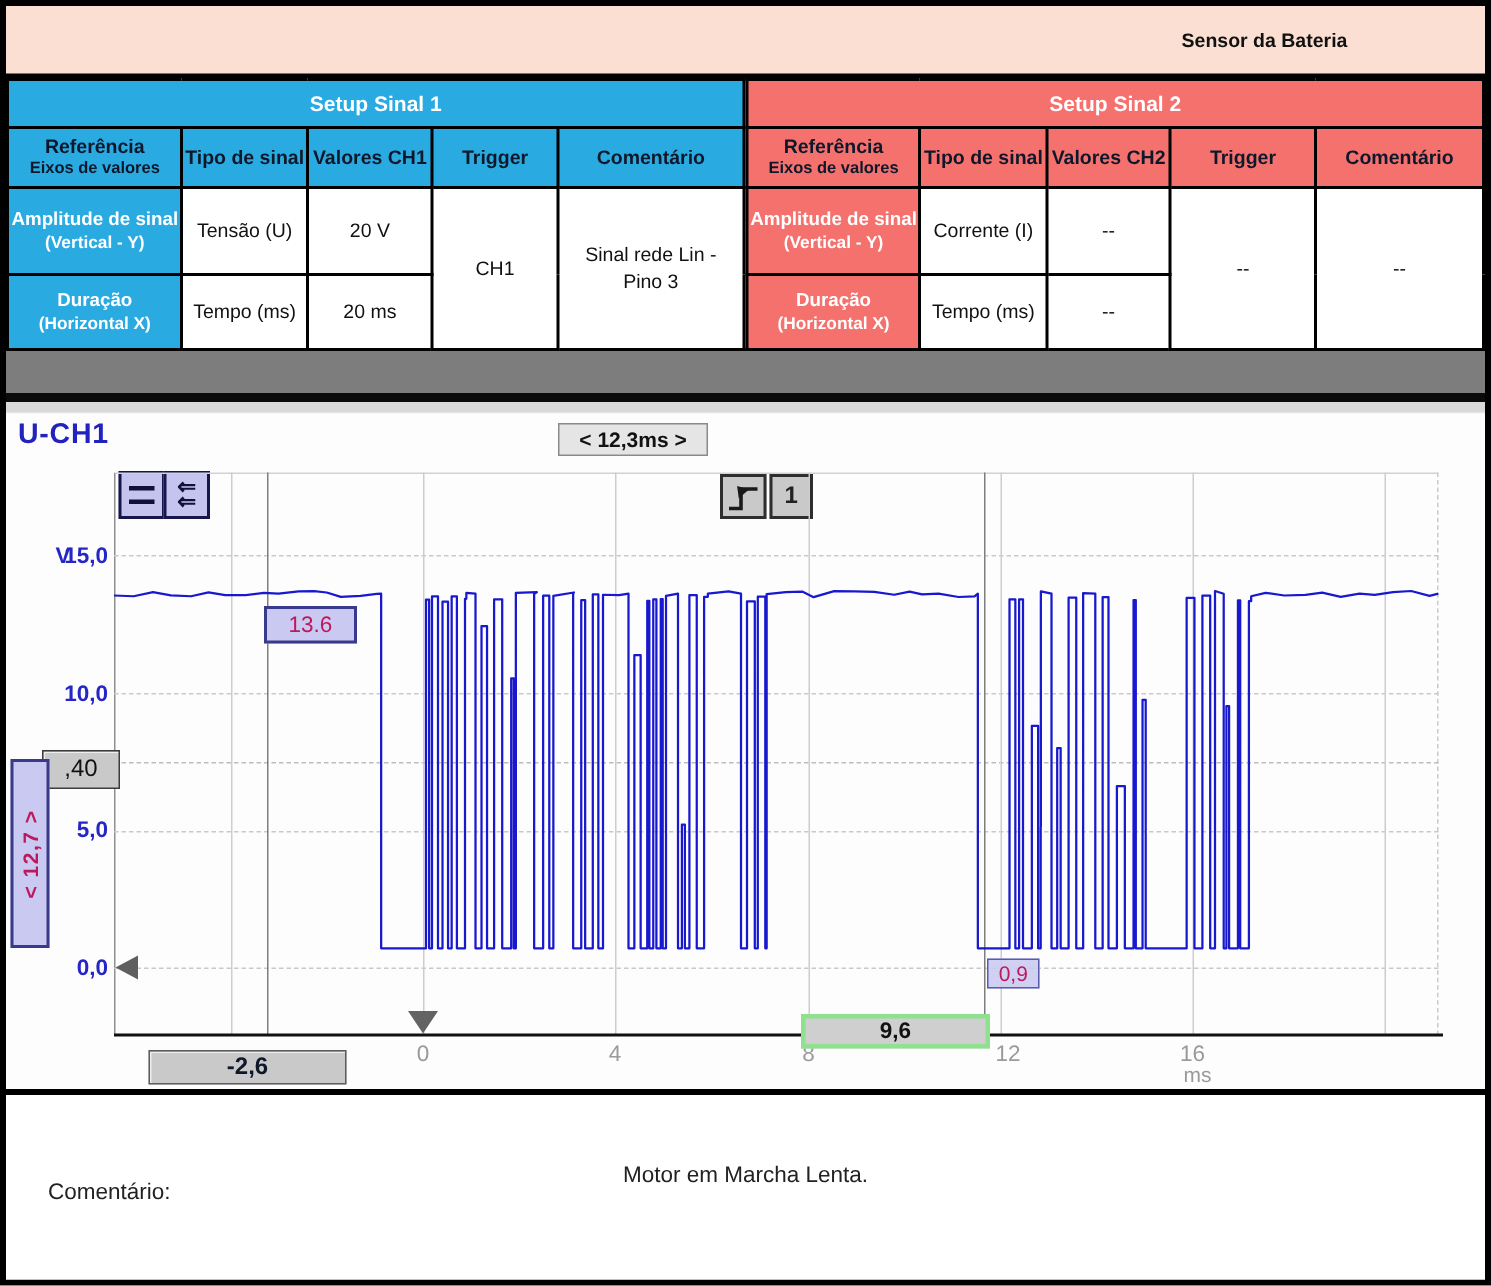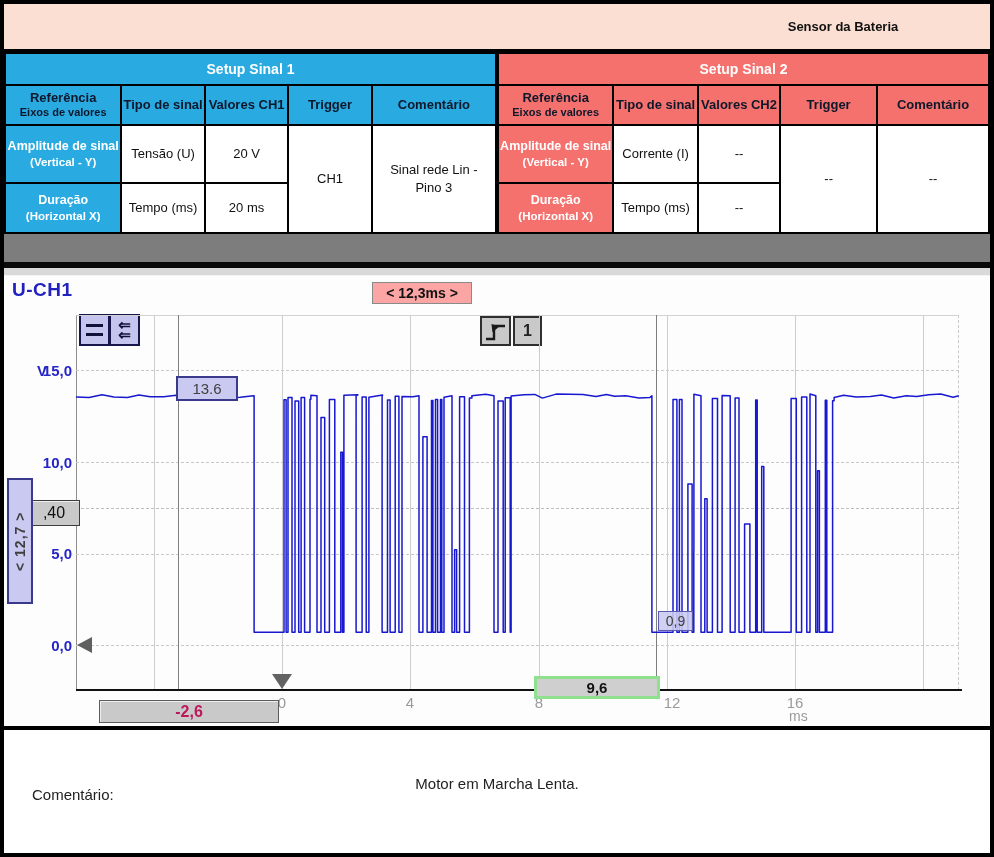--- a/index.html
+++ b/index.html
@@ -29,54 +29,54 @@
   .t1 .trow th, .t1 .hrow th, .t1 td.refcell { background:#29ABE2; }
   .t2 .trow th, .t2 .hrow th, .t2 td.refcell { background:#F4716E; }
 
   
   .gray-band { height:36px; background:#7D7D7D; border-bottom:6px solid #0a0a0a; }
 
   
   .scope { position:relative; height:458px; background:#FDFDFD; overflow:hidden; }
   .scope::before { content:""; position:absolute; left:0; top:0; width:100%; height:7px; background:#D9D9D9; border-bottom:1px solid #f5f5f5; }
   .uch1 { position:absolute; left:8px; top:11px; color:#2222C0; font-size:19px; font-weight:bold; letter-spacing:.5px; }
-  .tbox { position:absolute; background:#fca5a5; border:1px solid #8a8a8a; color:#111; display:flex; align-items:center; justify-content:center;text-align:right; }
+  .tbox { position:absolute; background:#e5e5e5; border:1px solid #8a8a8a; color:#111; display:flex; align-items:center; justify-content:center;text-align:right; }
   .deltat { left:368px; top:14px; width:100px; height:22px; font-size:14px; font-weight:bold; }
 
   .plotframe { position:absolute; left:72px; top:47px; width:883px; height:375px;
      border-left:1px solid #8f8f8f; border-top:1px solid #d2d2d2; border-right:1px dashed #c9c9c9; }
   .hgrid { position:absolute; left:72px; width:883px; height:0; border-top:1px dashed #c9c9c9; }
   .vgrid { position:absolute; top:47px; height:375px; width:0; border-left:1px solid #cdcdcd; }
   .cursorline { position:absolute; top:47px; height:375px; width:0; border-left:1px solid #7e7e7e; }
   .triglevel { position:absolute; left:72px; width:883px; border-top:1px dashed #bdbdbd; }
   .xaxis { position:absolute; left:72px; top:421px; width:886px; height:2px; background:#111; }
 
   .ylab { position:absolute; width:50px; text-align:right; color:#2525C8; font-size:15px; font-weight:bold; }
   .vunit { position:absolute; left:33px; color:#2525C8; font-size:15px; font-weight:bold; }
   .xlab { position:absolute; top:426px; width:30px; text-align:center; color:#9a9a9a; font-size:15px; z-index:1; }
   .msunit { position:absolute; top:440px; color:#9a9a9a; font-size:14px; z-index:1; }
 
   .gndmark { position:absolute; left:73px; top:369px; width:0; height:0;
      border-top:8px solid transparent; border-bottom:8px solid transparent; border-right:15px solid #5f5f5f; }
   .trigmark { position:absolute; left:268px; top:406px; width:0; height:0;
      border-left:10px solid transparent; border-right:10px solid transparent; border-top:15px solid #636363; }
 
-  .lavbox { position:absolute; background:#C9C9F1; border:2px solid #3a3a8c; color:#404040;
-     display:flex; align-items:center; justify-content:center; }
+  .lavbox { position:absolute; background:#C9C9F1; border:2px solid #3a3a8c; color:#be185d;
+     display:flex; align-items:center; justify-content:center;margin-top:28px; }
   .vhigh { left:172px; top:108px; width:62px; height:25px; font-size:15px; z-index:4; }
   .vlow  { left:654px; top:343px; width:35px; height:20px; font-size:14px; border-width:1px; border-color:#5a5ab0; background:rgba(201,201,241,.88); z-index:4; }
   .dv    { left:3px; top:210px; width:26px; height:126px; z-index:5; font-size:14px; font-weight:bold;
            writing-mode:vertical-rl; transform:rotate(180deg); letter-spacing:1px; }
   .trglv { position:absolute; left:24px; top:232px; width:52px; height:26px; background:#C9C9C9;
            border:1px solid #3c3c3c; box-shadow:inset 1px 1px 0 #efefef; z-index:3;
            display:flex; align-items:center; justify-content:center; font-size:16px; color:#111; }
 
-  .cur1box { position:absolute; left:95px; top:432px; width:180px; height:23px; background:#C9C9C9;
+  .cur1box { position:absolute; left:95px; top:432px; width:132px; height:23px; background:#C9C9C9;
            border:1px solid #5c5c5c; box-shadow:inset 1px 1px 0 #eee; z-index:2;
-           display:flex; align-items:center; justify-content:center; font-size:16px; font-weight:600; color:#be185d;text-align:right; }
+           display:flex; align-items:center; justify-content:center; font-size:16px; font-weight:600; color:#0f172a;text-align:right; }
   .cur2box { position:absolute; left:530px; top:408px; width:126px; height:23px; background:#CFCFCF;
            border:3px solid #8FE08F; z-index:3;
            display:flex; align-items:center; justify-content:center; font-size:15px; font-weight:600; color:#111; }
 
   .icon { position:absolute; display:flex; flex-direction:column; align-items:center; justify-content:center; }
   .ic-lav { background:#C4C4EE; border:2px solid #16164a; width:31px; height:32px; top:46px; }
   .ic1 { left:75px; gap:6px; } .ic1 i { display:block; width:17px; height:3px; background:#10103a; }
   .ic2 { left:105px; } .ic2 span { display:block; color:#10103a; font-size:15px; font-weight:bold; line-height:10px; }
   .ic-gray { background:#C9C9C9; border:2px solid #2e2e2e; top:48px; }
   .ic3 { left:476px; width:31px; height:30px; }

